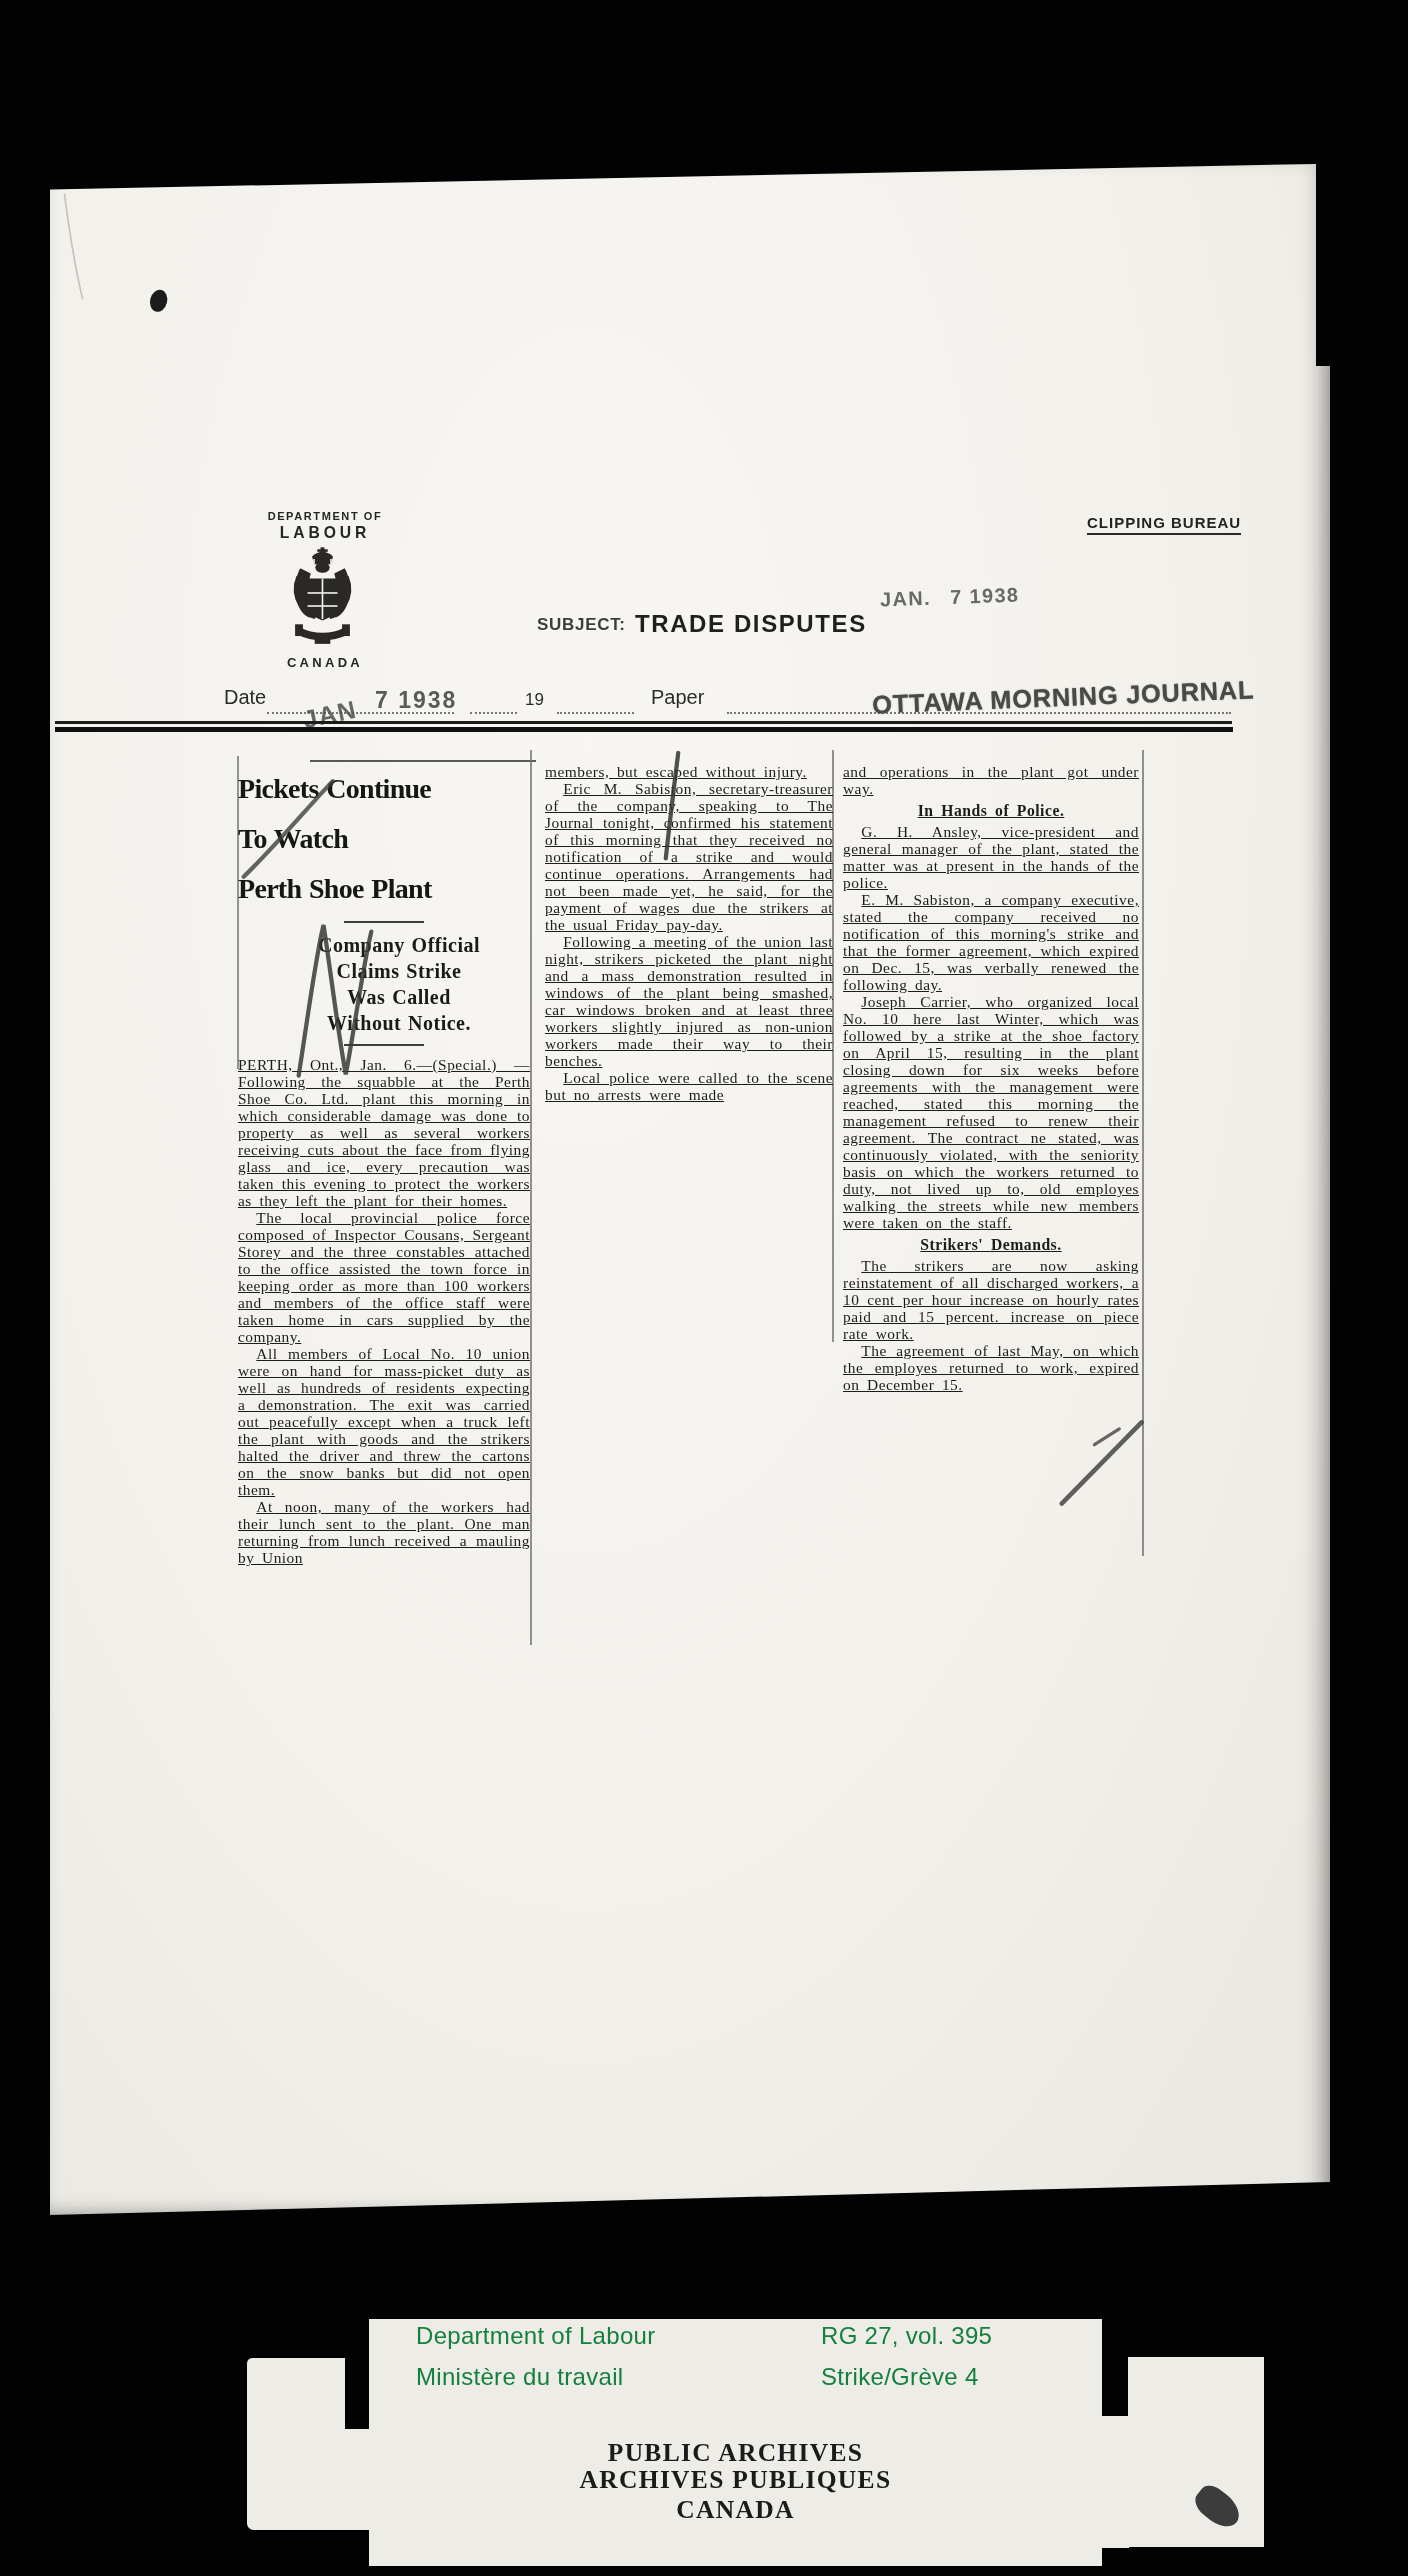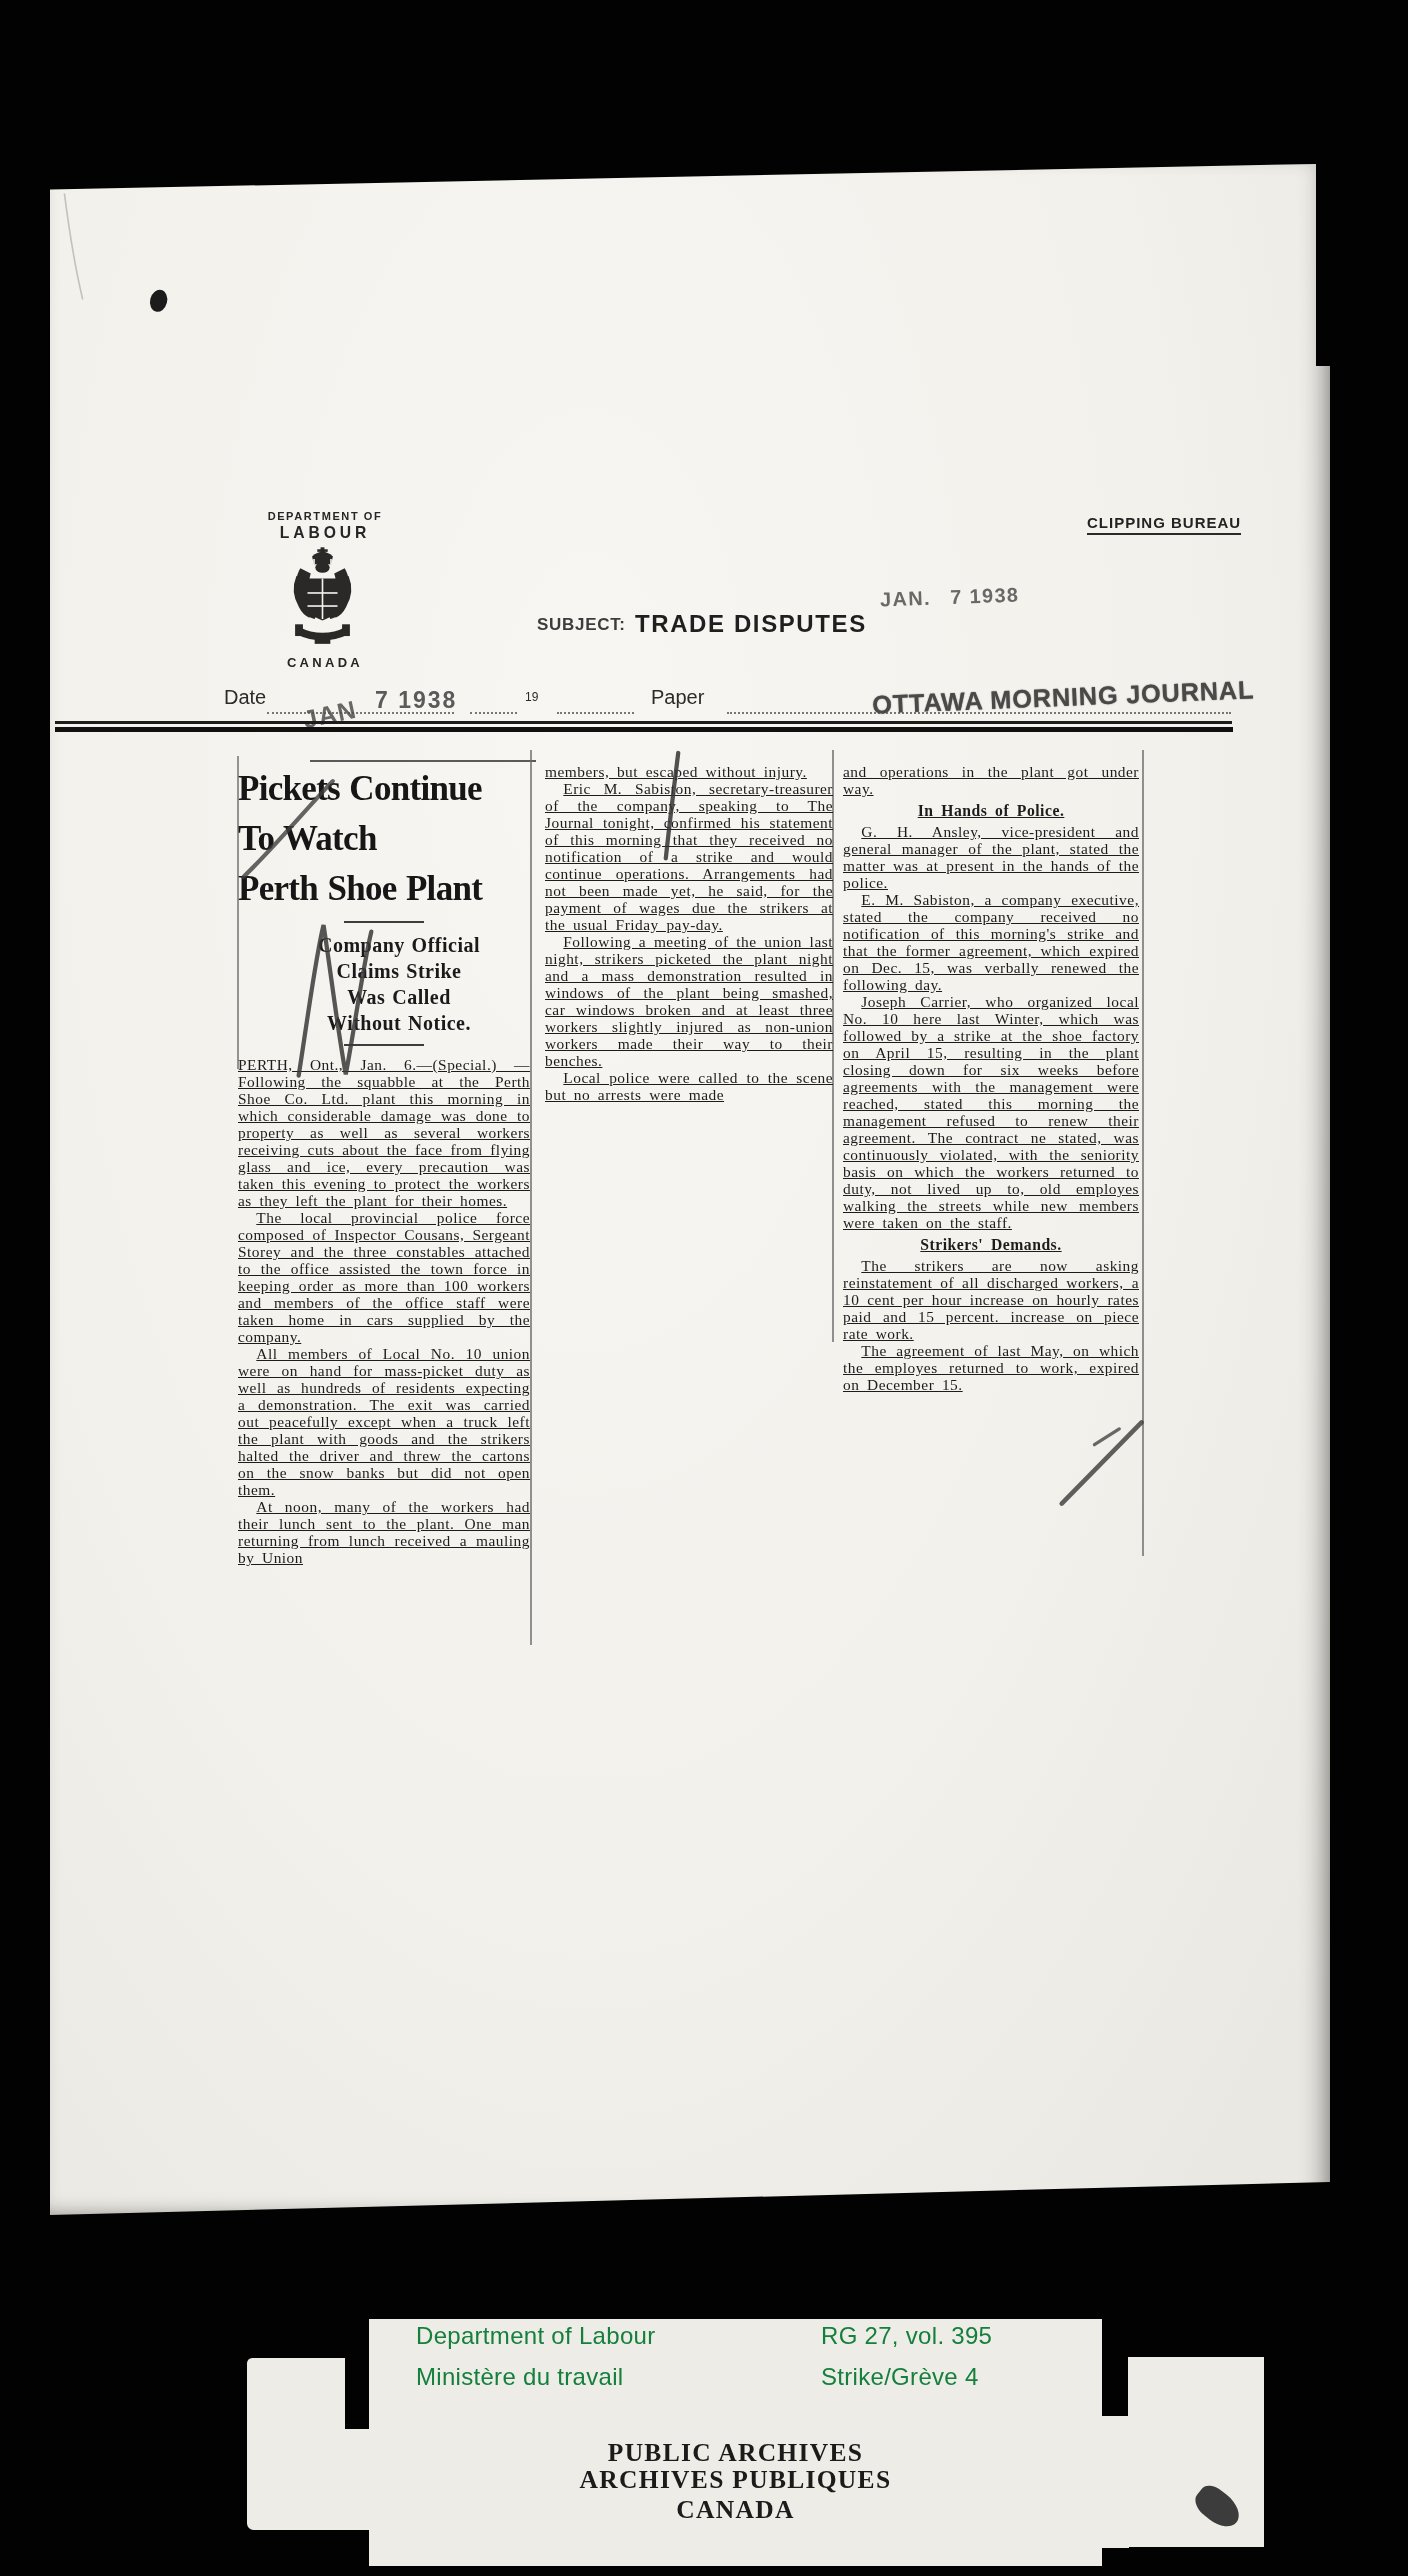--- a/index.html
+++ b/index.html
@@ -33,21 +33,21 @@
   .stamp-top{left:830px;top:424px;font-size:20px;letter-spacing:1.3px;transform:rotate(-2deg);opacity:.88;}
   .stamp-top .gap{display:inline-block;width:19.6px;}
   .subject-label{left:487px;top:453px;font-family:"Liberation Sans",sans-serif;font-size:17px;font-weight:700;
     letter-spacing:0.7px;color:#3c3c3c;}
   .subject-value{left:585px;top:448px;font-family:"Liberation Sans",sans-serif;font-size:24px;font-weight:700;
     letter-spacing:1.6px;color:#1f1f1f;}
   .stamp-paper{left:822px;top:521px;font-size:25.5px;letter-spacing:0.7px;color:#3b3b3b;
     transform:rotate(-2.3deg);text-shadow:0 0 1.3px rgba(45,45,45,.75);opacity:.92;}
   .formtext{font-family:"Liberation Sans",sans-serif;color:#2b2b2b;}
   .lab-date{left:174px;top:524px;font-size:20px;}
-  .lab-19{left:475px;top:528px;font-size:12px;}
+  .lab-19{left:475px;top:528px;font-size:17px;}
   .lab-paper{left:601px;top:524px;font-size:20px;}
   .dots{border-bottom:2.6px dotted #4c4c4c;height:0;top:550px;opacity:.75;}
   .d1{left:217px;width:187px;}
   .d2{left:420px;width:47px;}
   .d3{left:507px;width:77px;}
   .d4{left:677px;width:504px;}
   .stamp-jan{left:253px;top:538px;font-size:25px;letter-spacing:1.3px;transform:rotate(-12deg);color:#4f4f4f;opacity:.85;}
   .stamp-7{left:325px;top:525px;font-size:23px;letter-spacing:2px;color:#4a4a4a;opacity:.9;}
   .rule1{left:5.2px;top:559px;width:1177px;height:3.3px;background:#1c1c1c;}
   .rule2{left:5.2px;top:565px;width:1178px;height:4.6px;background:#101010;}
@@ -58,21 +58,21 @@
   .v2{left:782px;top:588px;height:592px;}
   .v3{left:1092px;top:588px;height:806px;}
   .lrule{left:187px;top:594px;width:2px;height:313px;background:#7a7a7a;opacity:.8;}
   .hrule-top{left:260px;top:598px;width:226px;height:2px;background:#5a5a5a;}
   .col{text-align:justify;font-size:15.4px;line-height:17px;letter-spacing:0.5px;word-spacing:3.3px;}
   .col p{margin:0;text-indent:18.3px;text-decoration:underline;}
   .col p.cont{text-indent:0;}
   .col1{left:188px;top:602px;width:292px;}
   .col2{left:495px;top:601px;width:288px;}
   .col3{left:793px;top:601px;width:296px;}
-  .headline{font-size:35px;line-height:50px;font-weight:700;letter-spacing:-0.7px;text-align:left;
+  .headline{font-size:28px;line-height:50px;font-weight:700;letter-spacing:-0.7px;text-align:left;
     word-spacing:1.3px;color:#161616;}
   .divider{width:80px;border:0;border-top:2px solid #3d3d3d;margin:6.5px auto 9.2px auto;}
   .divider.second{margin:7.9px auto 10.5px auto;}
   .subhead{font-size:20px;line-height:26px;font-weight:700;text-align:center;word-spacing:1.3px;
     margin-left:30px;color:#1a1a1a;}
   .shead{font-size:15.7px;font-weight:700;text-align:center;text-indent:0 !important;margin:5.2px 0 3.9px 0 !important;}
   
   .marks{left:0;top:0;width:1280px;height:2053px;pointer-events:none;}
   
   .card{background:#eeece6;}

